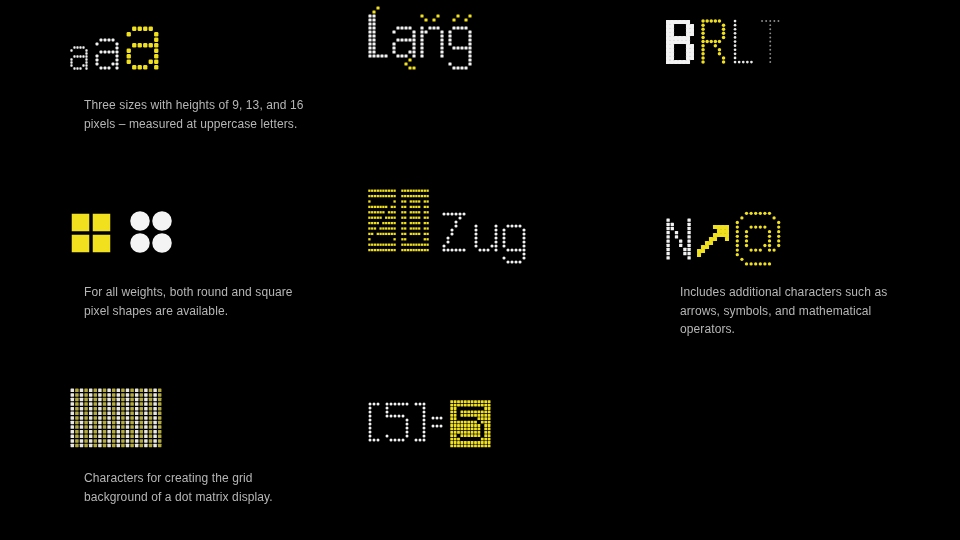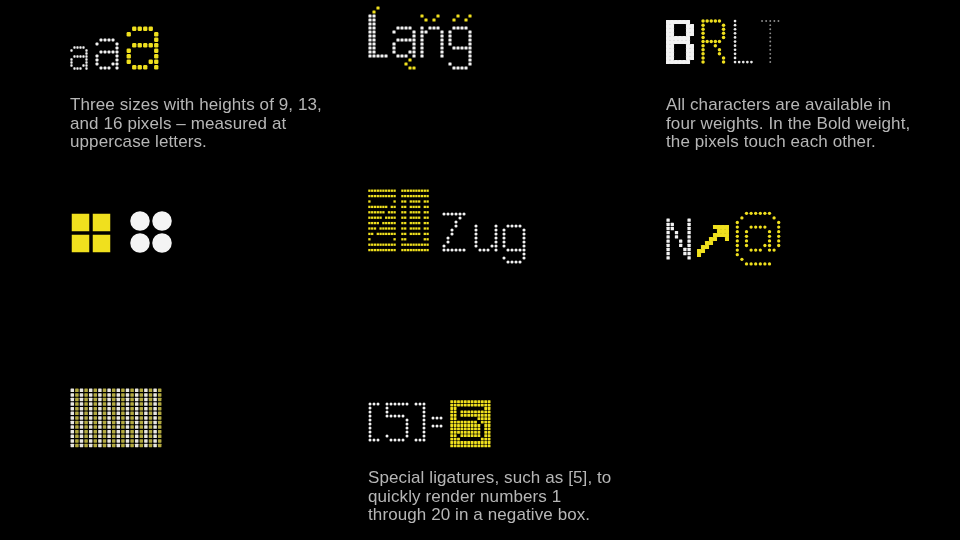--- a/index.html
+++ b/index.html
@@ -15,22 +15,22 @@
     column-gap:46px;
     padding:14px 0 0 70px;
     box-sizing:border-box;
   }
   .cell{overflow:visible}
   .art{display:flex;align-items:flex-end}
   .cell:nth-child(-n+3) .art{height:56px}
   .cell:nth-child(n+4):nth-child(-n+6) .art{height:82px}
   .cell:nth-child(n+7) .art{height:68px}
   .desc{
-    font-size:17px;line-height:18.5px;color:#b6b6b6;
-    margin:0;max-width:252px;letter-spacing:.1px;
+    font-size:12px;line-height:18.5px;color:#b6b6b6;
+    margin:14px;max-width:252px;letter-spacing:.1px;
   }
   .cell:nth-child(-n+3) .desc{margin-top:26px}
   .cell:nth-child(n+4):nth-child(-n+6) .desc{margin-top:15px}
   .cell:nth-child(n+7) .desc{margin-top:21px}
   .glyph{line-height:0}
 </style>
 </head>
 <body>
 
 <main>
@@ -341,37 +341,37 @@
             <circle cx="10.25" cy="14.349999999999998" r="0.95" fill="#8d8d8d"></circle>
             <circle cx="10.25" cy="18.45" r="0.95" fill="#8d8d8d"></circle>
             <circle cx="10.25" cy="22.55" r="0.95" fill="#8d8d8d"></circle>
             <circle cx="10.25" cy="26.65" r="0.95" fill="#8d8d8d"></circle>
             <circle cx="10.25" cy="30.749999999999996" r="0.95" fill="#8d8d8d"></circle>
             <circle cx="10.25" cy="34.849999999999994" r="0.95" fill="#8d8d8d"></circle>
             <circle cx="10.25" cy="38.949999999999996" r="0.95" fill="#8d8d8d"></circle>
             <circle cx="10.25" cy="43.05" r="0.95" fill="#8d8d8d"></circle>
           </svg></div>
       </div>
-    <p class="desc">All characters are available in four weights. In the Bold weight, the pixels touch each other.</p>
   </section>
   <section class="cell">
     <div class="art" style="column-gap: 17px;">
         <div class="glyph" style="margin-bottom: 14px;"><svg viewBox="0 0 42 42" width="42" height="42">
             <rect x="1.75" y="1.75" width="17.5" height="17.5" fill="#f0e01e"></rect>
             <rect x="22.75" y="1.75" width="17.5" height="17.5" fill="#f0e01e"></rect>
             <rect x="1.75" y="22.75" width="17.5" height="17.5" fill="#f0e01e"></rect>
             <rect x="22.75" y="22.75" width="17.5" height="17.5" fill="#f0e01e"></rect>
           </svg></div>
         <div class="glyph" style="margin-bottom: 14px;"><svg viewBox="0 0 44 44" width="44" height="44">
             <circle cx="11" cy="11" r="9.75" fill="#f4f4f4"></circle>
             <circle cx="33" cy="11" r="9.75" fill="#f4f4f4"></circle>
             <circle cx="11" cy="33" r="9.75" fill="#f4f4f4"></circle>
             <circle cx="33" cy="33" r="9.75" fill="#f4f4f4"></circle>
           </svg></div>
       </div>
+    <p class="desc">For all weights, both round and square pixel shapes are available.</p>
   </section>
   <section class="cell">
     <div class="art" style="column-gap: 5px;">
         <div class="glyph" style="margin-bottom: 15px;"><svg viewBox="0 0 28 64.80000000000001" width="28" height="64.80000000000001">
             <rect x="0.25" y="1.5500000000000003" width="2.3" height="2.3" fill="#f0e01e"></rect>
             <rect x="3.05" y="1.5500000000000003" width="2.3" height="2.3" fill="#f0e01e"></rect>
             <rect x="5.85" y="1.5500000000000003" width="2.3" height="2.3" fill="#f0e01e"></rect>
             <rect x="8.649999999999999" y="1.5500000000000003" width="2.3" height="2.3" fill="#f0e01e"></rect>
             <rect x="11.45" y="1.5500000000000003" width="2.3" height="2.3" fill="#f0e01e"></rect>
             <rect x="14.25" y="1.5500000000000003" width="2.3" height="2.3" fill="#f0e01e"></rect>
@@ -735,20 +735,21 @@
             <circle cx="2.3" cy="43.699999999999996" r="1.65" fill="#f0e01e"></circle>
             <circle cx="6.8999999999999995" cy="48.3" r="1.65" fill="#f0e01e"></circle>
             <circle cx="11.5" cy="52.89999999999999" r="1.65" fill="#f0e01e"></circle>
             <circle cx="16.099999999999998" cy="52.89999999999999" r="1.65" fill="#f0e01e"></circle>
             <circle cx="20.7" cy="52.89999999999999" r="1.65" fill="#f0e01e"></circle>
             <circle cx="25.3" cy="52.89999999999999" r="1.65" fill="#f0e01e"></circle>
             <circle cx="29.9" cy="52.89999999999999" r="1.65" fill="#f0e01e"></circle>
             <circle cx="34.49999999999999" cy="52.89999999999999" r="1.65" fill="#f0e01e"></circle>
           </svg></div>
       </div>
+    <p class="desc">Includes additional characters such as arrows, symbols, and mathematical operators.</p>
   </section>
   <section class="cell">
     <div class="art" style="column-gap: 0px;">
         <div class="glyph"><svg viewBox="0 0 92 59.8" width="92" height="59.8">
             <rect x="0.5499999999999998" y="0.5499999999999998" width="3.5" height="3.5" rx="0.4" fill="#e9e7e2"></rect>
             <rect x="5.1499999999999995" y="0.5499999999999998" width="3.5" height="3.5" rx="0.4" fill="#b3aa41"></rect>
             <rect x="9.75" y="0.5499999999999998" width="3.5" height="3.5" rx="0.4" fill="#e9e7e2"></rect>
             <rect x="14.349999999999998" y="0.5499999999999998" width="3.5" height="3.5" rx="0.4" fill="#b3aa41"></rect>
             <rect x="18.95" y="0.5499999999999998" width="3.5" height="3.5" rx="0.4" fill="#e9e7e2"></rect>
             <rect x="23.55" y="0.5499999999999998" width="3.5" height="3.5" rx="0.4" fill="#b3aa41"></rect>
@@ -1001,20 +1002,21 @@
             <rect x="55.74999999999999" y="55.74999999999999" width="3.5" height="3.5" rx="0.4" fill="#e9e7e2"></rect>
             <rect x="60.349999999999994" y="55.74999999999999" width="3.5" height="3.5" rx="0.4" fill="#b3aa41"></rect>
             <rect x="64.94999999999999" y="55.74999999999999" width="3.5" height="3.5" rx="0.4" fill="#e9e7e2"></rect>
             <rect x="69.55" y="55.74999999999999" width="3.5" height="3.5" rx="0.4" fill="#b3aa41"></rect>
             <rect x="74.14999999999999" y="55.74999999999999" width="3.5" height="3.5" rx="0.4" fill="#e9e7e2"></rect>
             <rect x="78.74999999999999" y="55.74999999999999" width="3.5" height="3.5" rx="0.4" fill="#b3aa41"></rect>
             <rect x="83.35" y="55.74999999999999" width="3.5" height="3.5" rx="0.4" fill="#e9e7e2"></rect>
             <rect x="87.94999999999999" y="55.74999999999999" width="3.5" height="3.5" rx="0.4" fill="#b3aa41"></rect>
           </svg></div>
       </div>
+    <p class="desc">Characters for creating the grid background of a dot matrix display.</p>
   </section>
   <section class="cell">
     <div class="art" style="column-gap: 5px;">
         <div class="glyph" style="margin-bottom: 6px;"><svg viewBox="0 0 12 40" width="12" height="40">
             <circle cx="2" cy="2" r="1.5" fill="#f2f2f2"></circle>
             <circle cx="6" cy="2" r="1.5" fill="#f2f2f2"></circle>
             <circle cx="10" cy="2" r="1.5" fill="#f2f2f2"></circle>
             <circle cx="2" cy="6" r="1.5" fill="#f2f2f2"></circle>
             <circle cx="2" cy="10" r="1.5" fill="#f2f2f2"></circle>
             <circle cx="2" cy="14" r="1.5" fill="#f2f2f2"></circle>
@@ -1212,19 +1214,18 @@
             <rect x="13.9" y="44.49999999999999" width="2.8" height="2.8" rx="0.4" fill="#f0e01e"></rect>
             <rect x="17.3" y="44.49999999999999" width="2.8" height="2.8" rx="0.4" fill="#f0e01e"></rect>
             <rect x="20.7" y="44.49999999999999" width="2.8" height="2.8" rx="0.4" fill="#f0e01e"></rect>
             <rect x="24.1" y="44.49999999999999" width="2.8" height="2.8" rx="0.4" fill="#f0e01e"></rect>
             <rect x="27.5" y="44.49999999999999" width="2.8" height="2.8" rx="0.4" fill="#f0e01e"></rect>
             <rect x="30.9" y="44.49999999999999" width="2.8" height="2.8" rx="0.4" fill="#f0e01e"></rect>
             <rect x="34.3" y="44.49999999999999" width="2.8" height="2.8" rx="0.4" fill="#f0e01e"></rect>
             <rect x="37.699999999999996" y="44.49999999999999" width="2.8" height="2.8" rx="0.4" fill="#f0e01e"></rect>
           </svg></div>
       </div>
-    <p class="desc">Special ligatures, such as [5], to quickly render numbers 1 through 20 in a negative box.</p>
   </section>
   <section class="cell">
     <div class="art" style="column-gap: 0px;"></div>
     <p class="desc"></p>
   </section>
 </main>
 
 </body></html>

